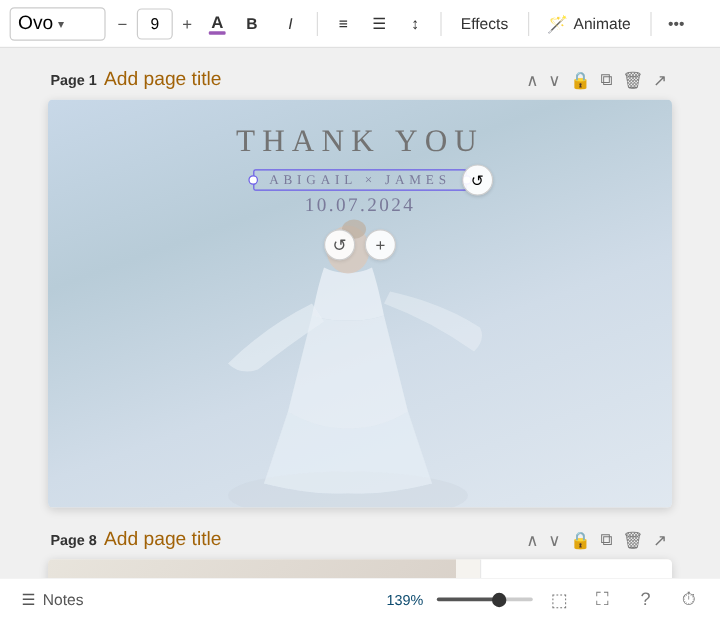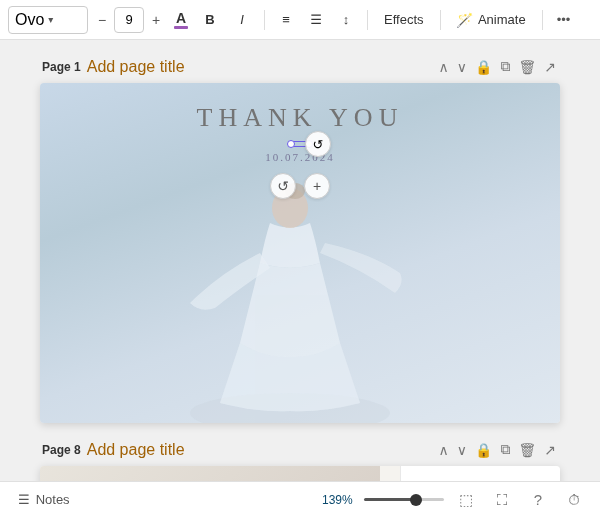--- a/index.html
+++ b/index.html
@@ -271,21 +271,21 @@
     }
     .names-text {
       font-size: 11px;
       letter-spacing: 4px;
       color: #7a7a9a;
       font-family: 'Georgia', serif;
       white-space: nowrap;
       padding: 0 4px;
     }
     .date-text {
-      font-size: 11px;
+      font-size: 16px;
       color: #7a7a9a;
       letter-spacing: 2px;
       font-family: 'Georgia', serif;
     }
 
     
     .floating-toolbar {
       display: flex;
       align-items: center;
       gap: 8px;
@@ -515,20 +515,21 @@
 
         <path d="M100,200 Q90,230 80,260 Q120,270 150,268 Q180,270 220,260 Q210,230 200,200 Q175,215 150,214 Q125,215 100,200Z" fill="rgba(220,230,240,0.4)"></path>
       </svg>
 
       <div class="canvas-content">
         <div class="thank-you-text">THANK YOU</div>
 
         <div class="selected-text-box" style="position:relative;">
           <div class="selection-outline">
             <div class="selection-handle-left"></div>
+            <span class="names-text">ABIGAIL × JAMES</span>
             <div class="selection-handle-right"></div>
           </div>
 
           <div style="position:absolute; right:-22px; top:50%; transform:translateY(-50%); width:26px; height:26px; background:rgba(255,255,255,0.92); border:1px solid #ccc; border-radius:50%; display:flex; align-items:center; justify-content:center; cursor:pointer; font-size:13px; box-shadow:0 1px 3px rgba(0,0,0,0.15);">↺</div>
         </div>
 
         <div class="date-text">10.07.2024</div>
 
         <div class="floating-toolbar">
           <div class="float-btn">↺</div>

